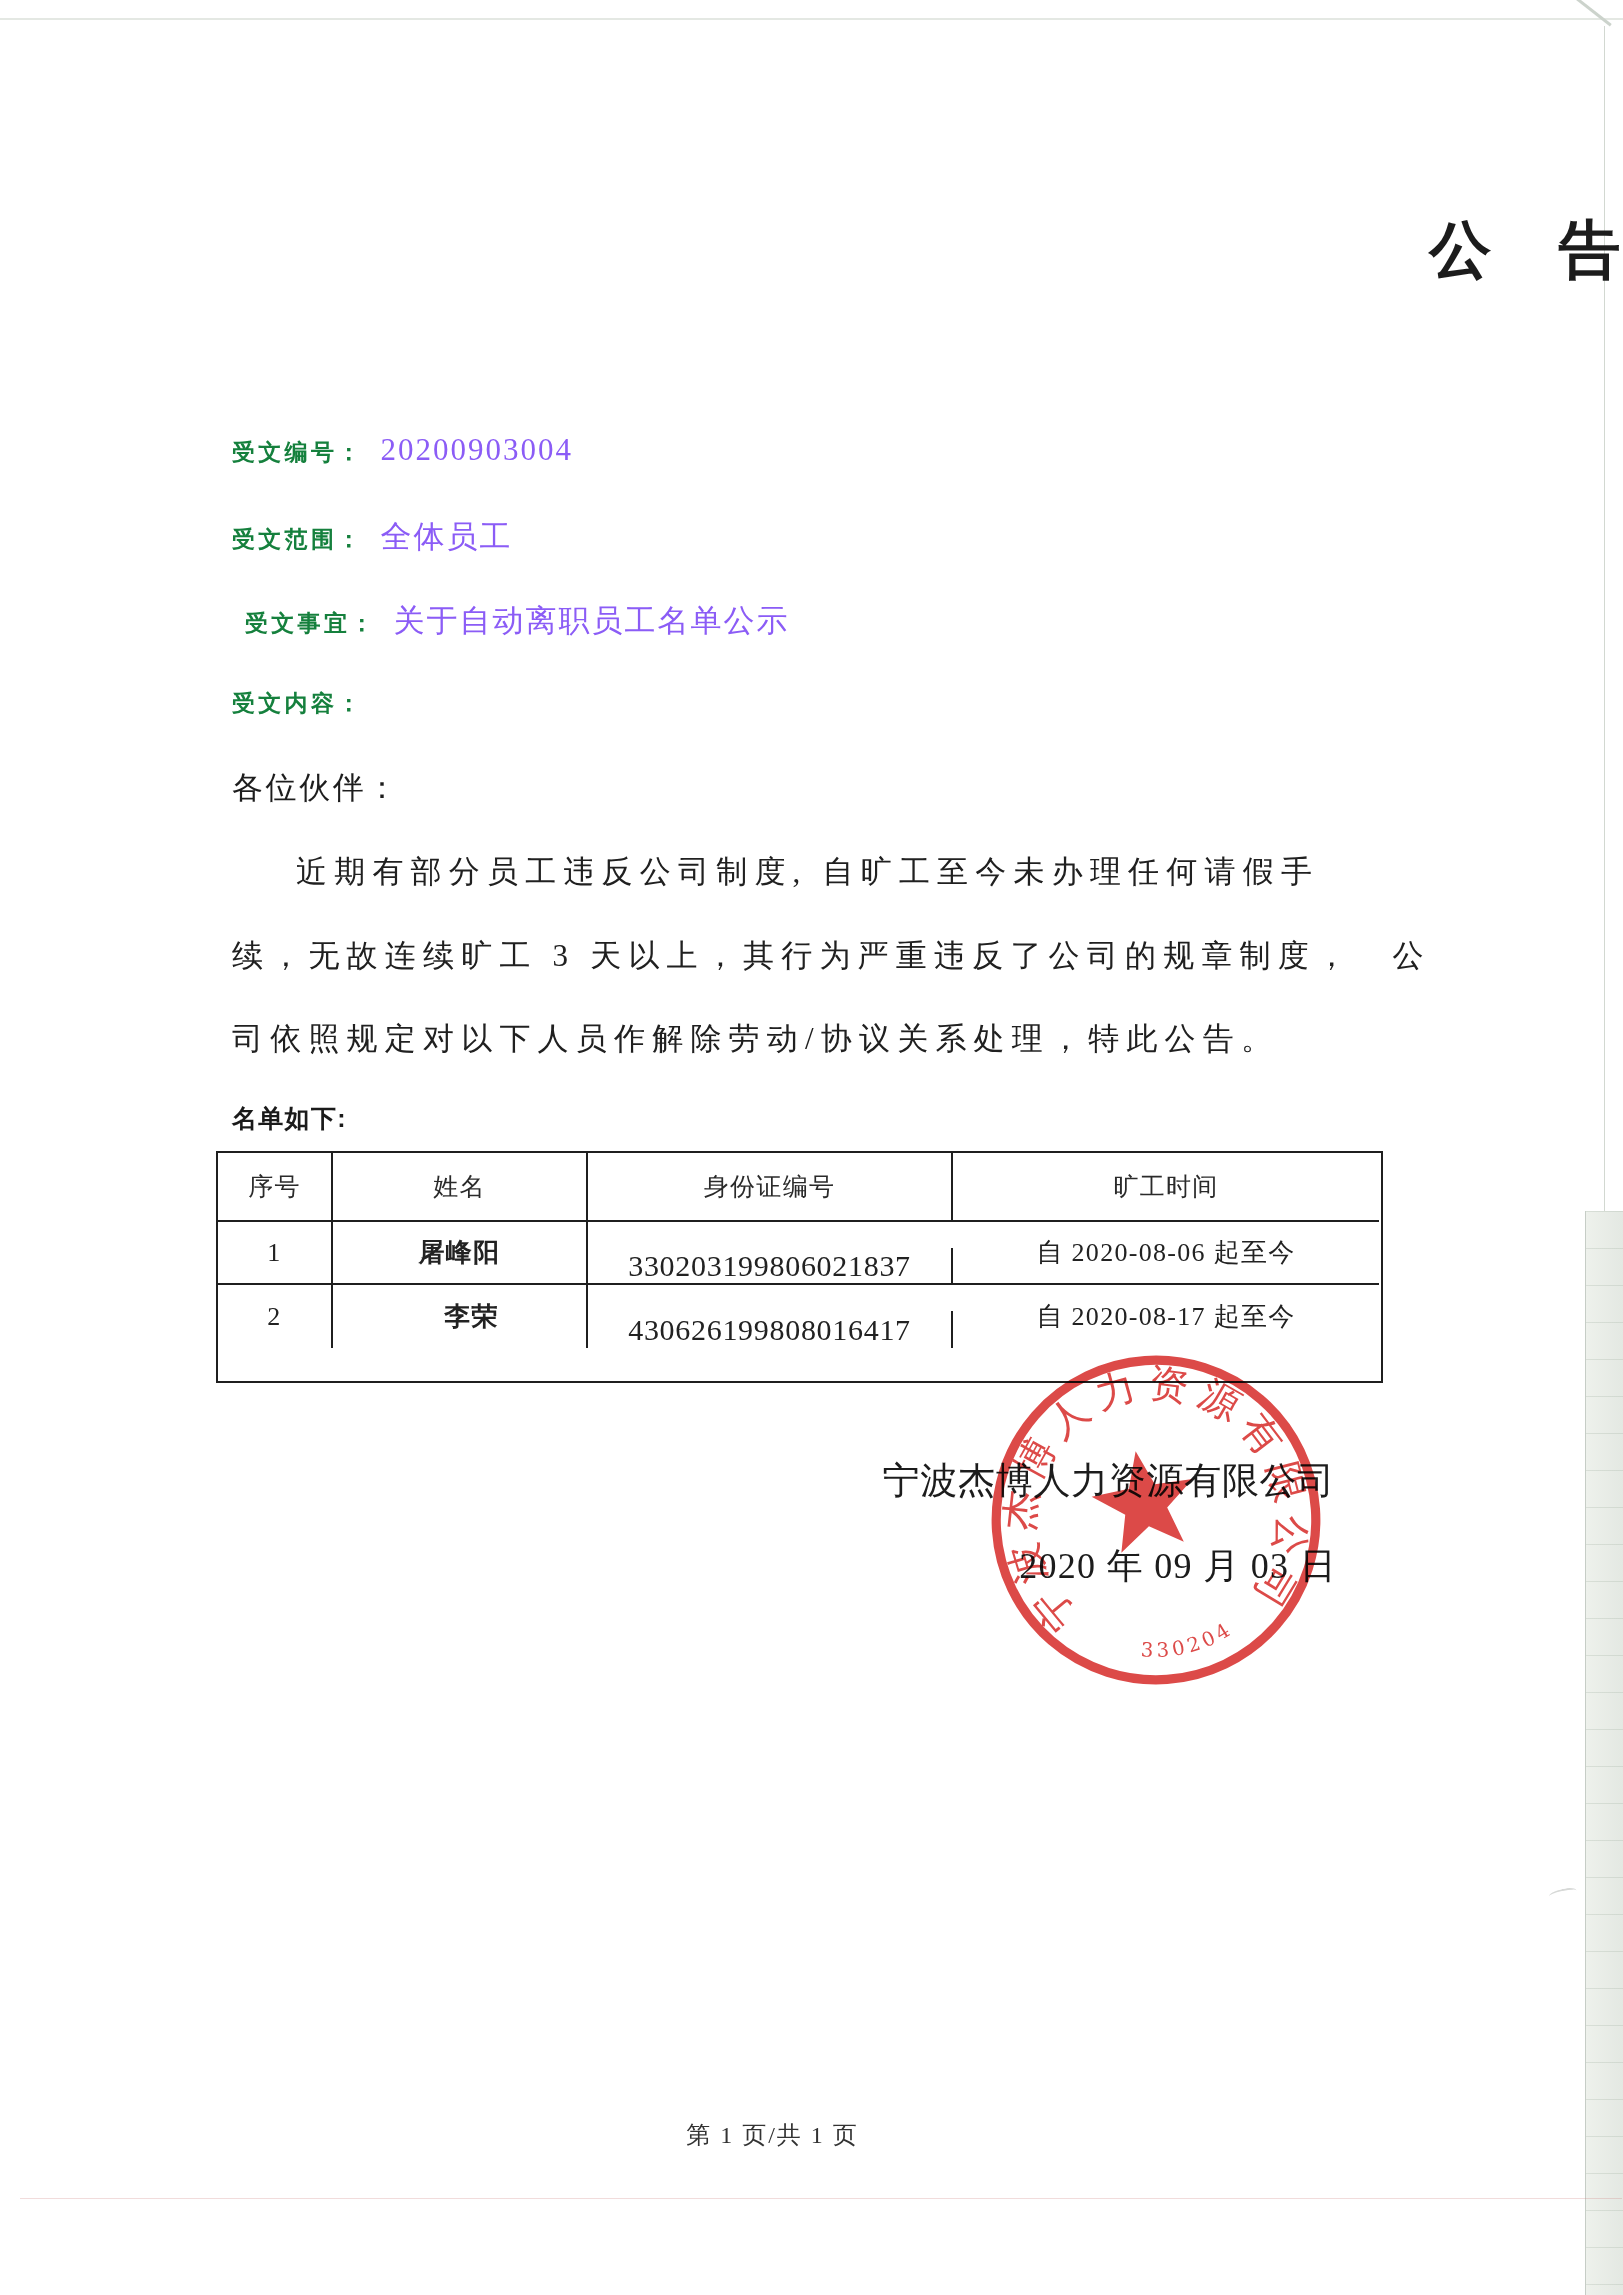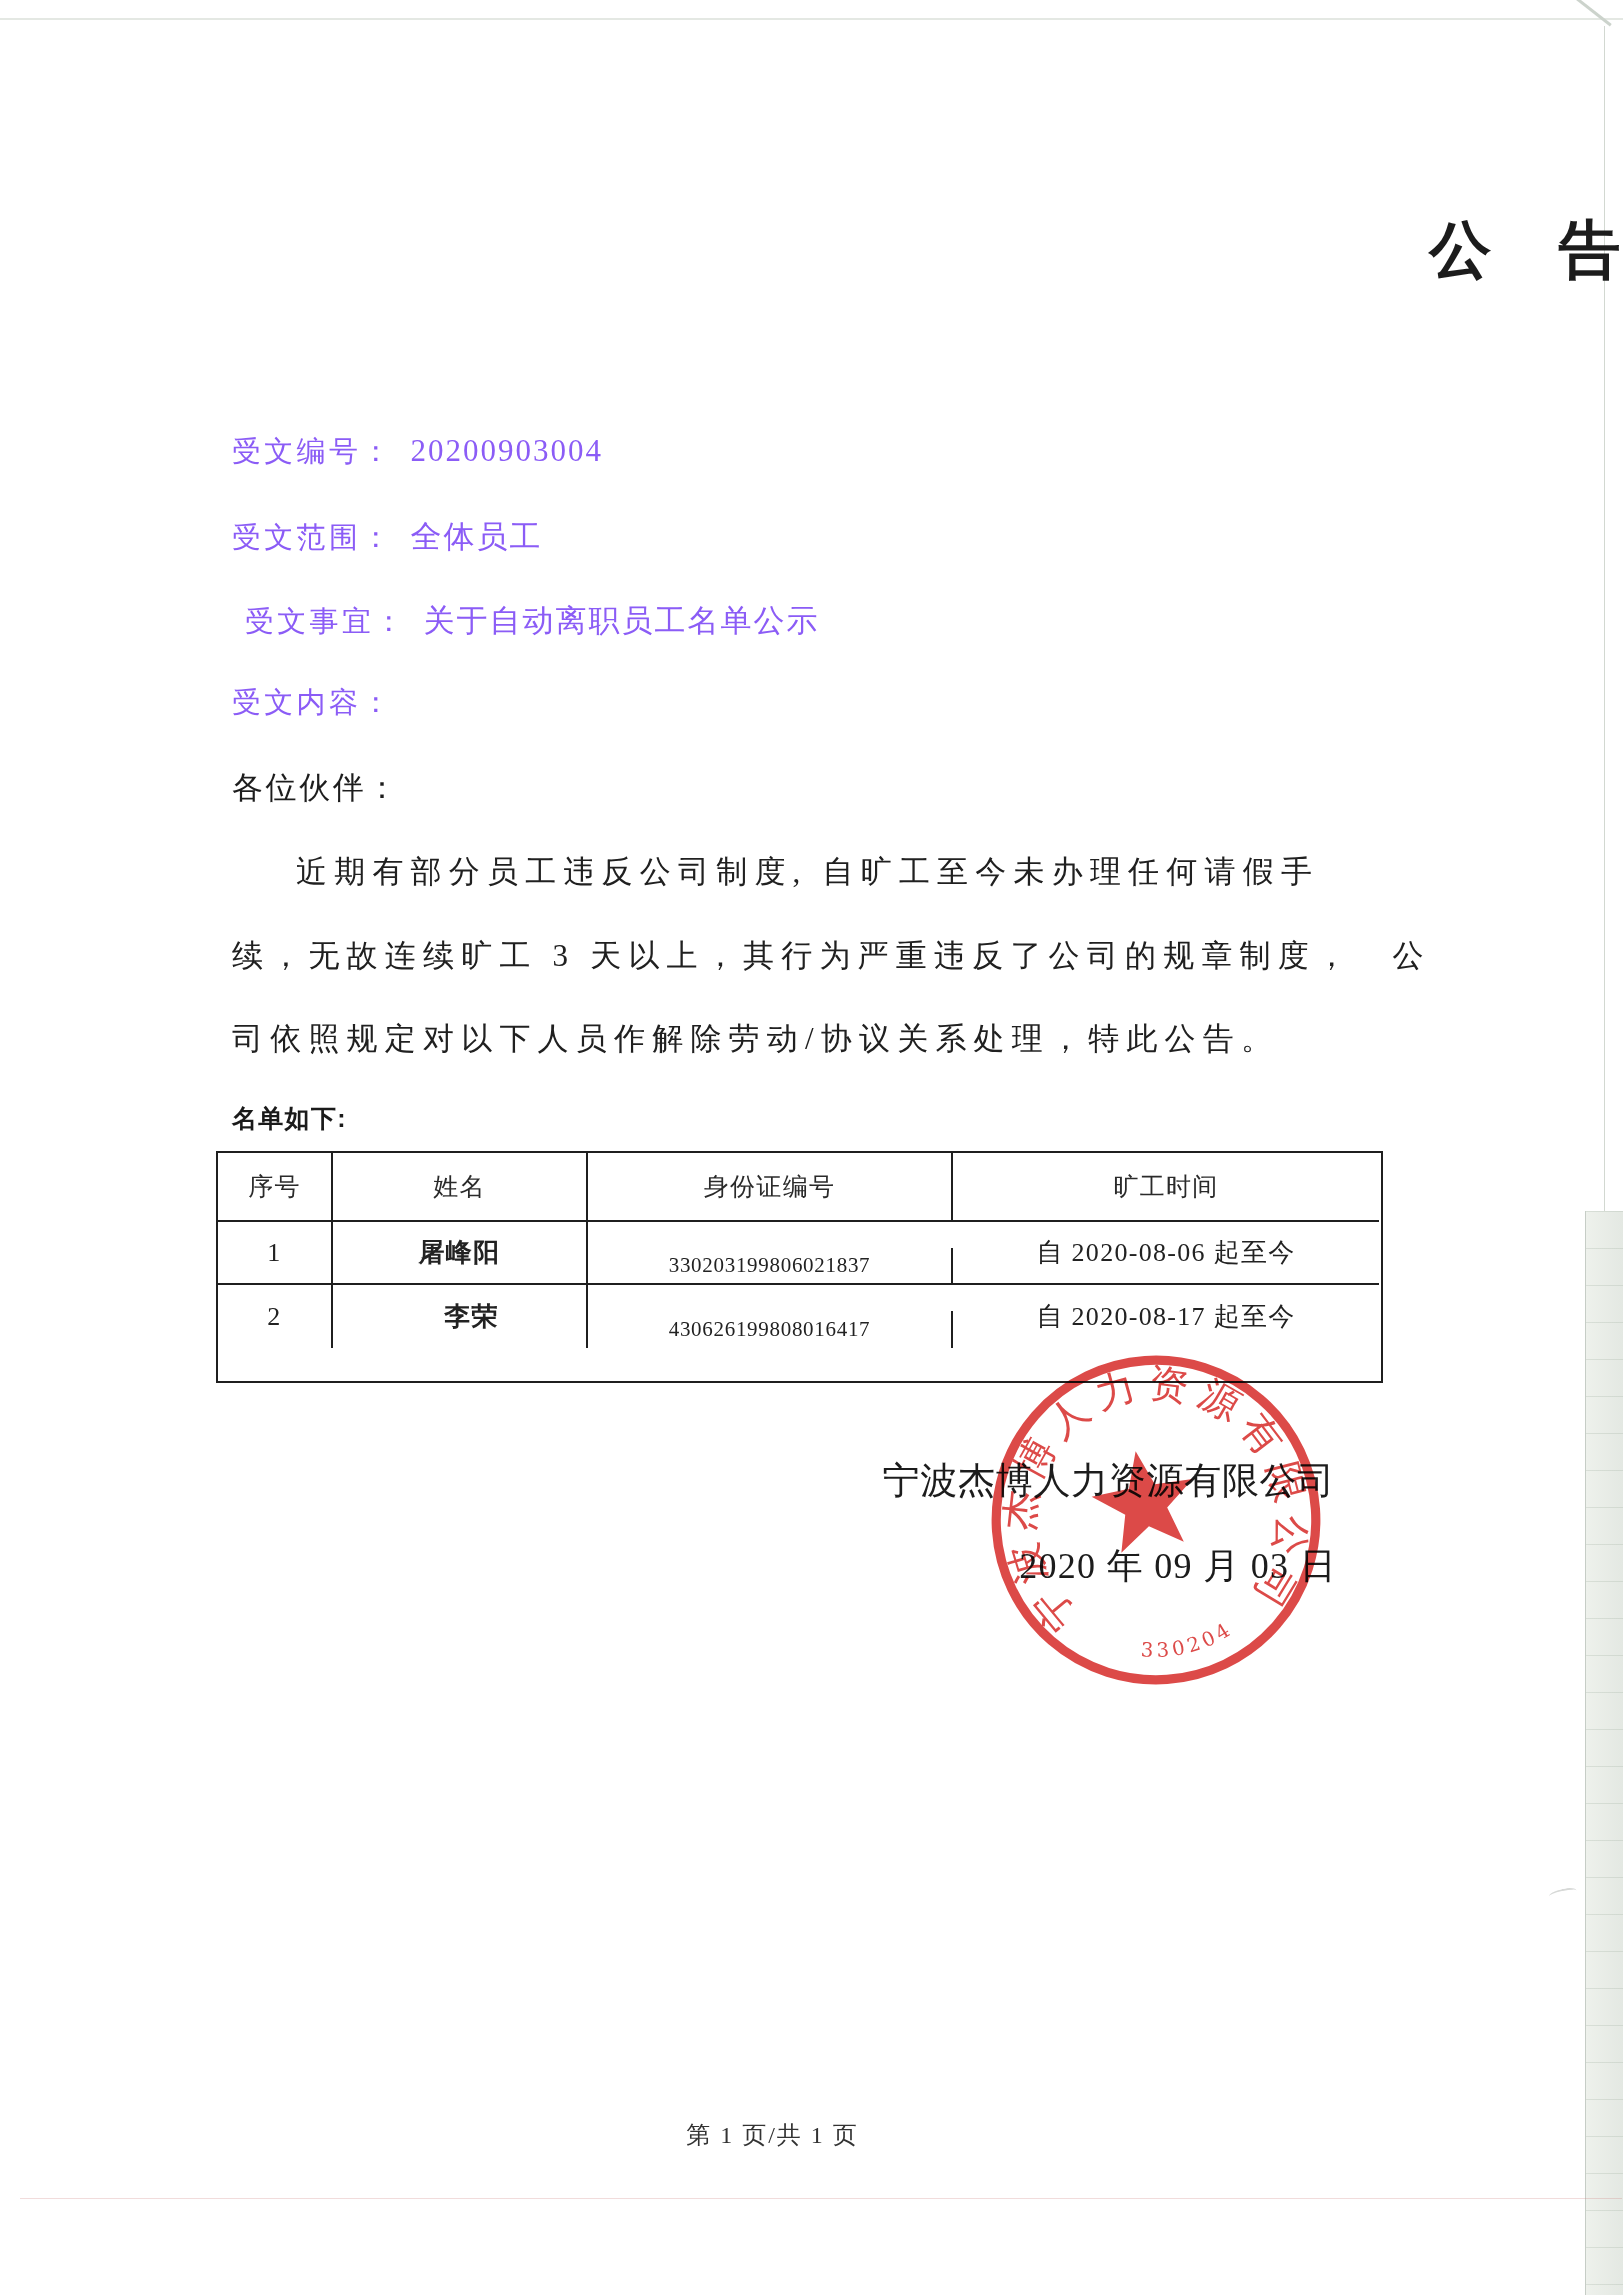--- a/index.html
+++ b/index.html
@@ -29,21 +29,21 @@
   #squiggle   { left:1549px; top:1889px; width:27.5px; height:9.2px; border-top:2px solid rgba(140,145,140,0.35); border-radius:50%; transform:rotate(-12deg); }
 
   
   #title {
     left:0; top:208px; width:1623px;
     text-align:right;
     font-size:62px; font-weight:600; letter-spacing:2.6px;
     color:#1c1c1c;
   }
   .field-line { left:232px; height:39px; white-space:nowrap; }
-  .field-label { font-weight:normal; font-size:29px; letter-spacing:3.3px; color:#8b5cf6; }
+  .field-label { font-weight:bold; font-size:23px; letter-spacing:3.3px; color:#15803d; }
   .field-value { font-size:31px; letter-spacing:2px; margin-left:17px; color:#8b5cf6; }
   #salutation { left:232px; top:767px; font-size:31px; letter-spacing:2.6px; }
   .body-line { font-size:31px; letter-spacing:7.2px; white-space:nowrap; color:#202020; }
   #body-line-0 { left:296px; top:851px; }
   #body-line-1 { left:232px; top:935px; }
   #body-line-2 { left:232px; top:1018px; }
   #list-intro {
     left:232px; top:1102px;
     font-family:"Liberation Sans","DejaVu Sans",sans-serif;
     font-weight:600; font-size:25px; letter-spacing:1.3px; color:#1a1a1a;
@@ -61,21 +61,21 @@
   .cell {
     border-right:2px solid #1f1f1f;
     border-bottom:2px solid #1f1f1f;
     display:flex; align-items:center; justify-content:center;
     font-size:26px; letter-spacing:1.3px; color:#222;
     white-space:nowrap;
   }
   .cell.last-col { border-right:none; }
   .cell.last-row { border-bottom:none; }
   .cell.head { font-size:25px; color:#2a2a2a; }
-  .cell.idnum { font-size:21px; letter-spacing:0.7px;margin-top:26px; }
+  .cell.idnum { font-size:30px; letter-spacing:0.7px;margin-top:26px; }
   .cell.name-bold { font-weight:bold; font-family:"Liberation Sans","DejaVu Sans",sans-serif; }
   .cell.name-semi { font-weight:600;padding-left:24px; }
 
   
   #sig-company { right:288px; top:1456px; font-size:37px; letter-spacing:0.7px; z-index:4; mix-blend-mode:multiply; color:#1c1c1c; }
   #sig-date    { right:286px; top:1542px; font-size:36px; letter-spacing:1.3px; z-index:4; mix-blend-mode:multiply; color:#1c1c1c; }
 
   
   #stamp { left:987px; top:1351px; width:338px; height:338px; z-index:3; mix-blend-mode:multiply; opacity:0.92; }
 

